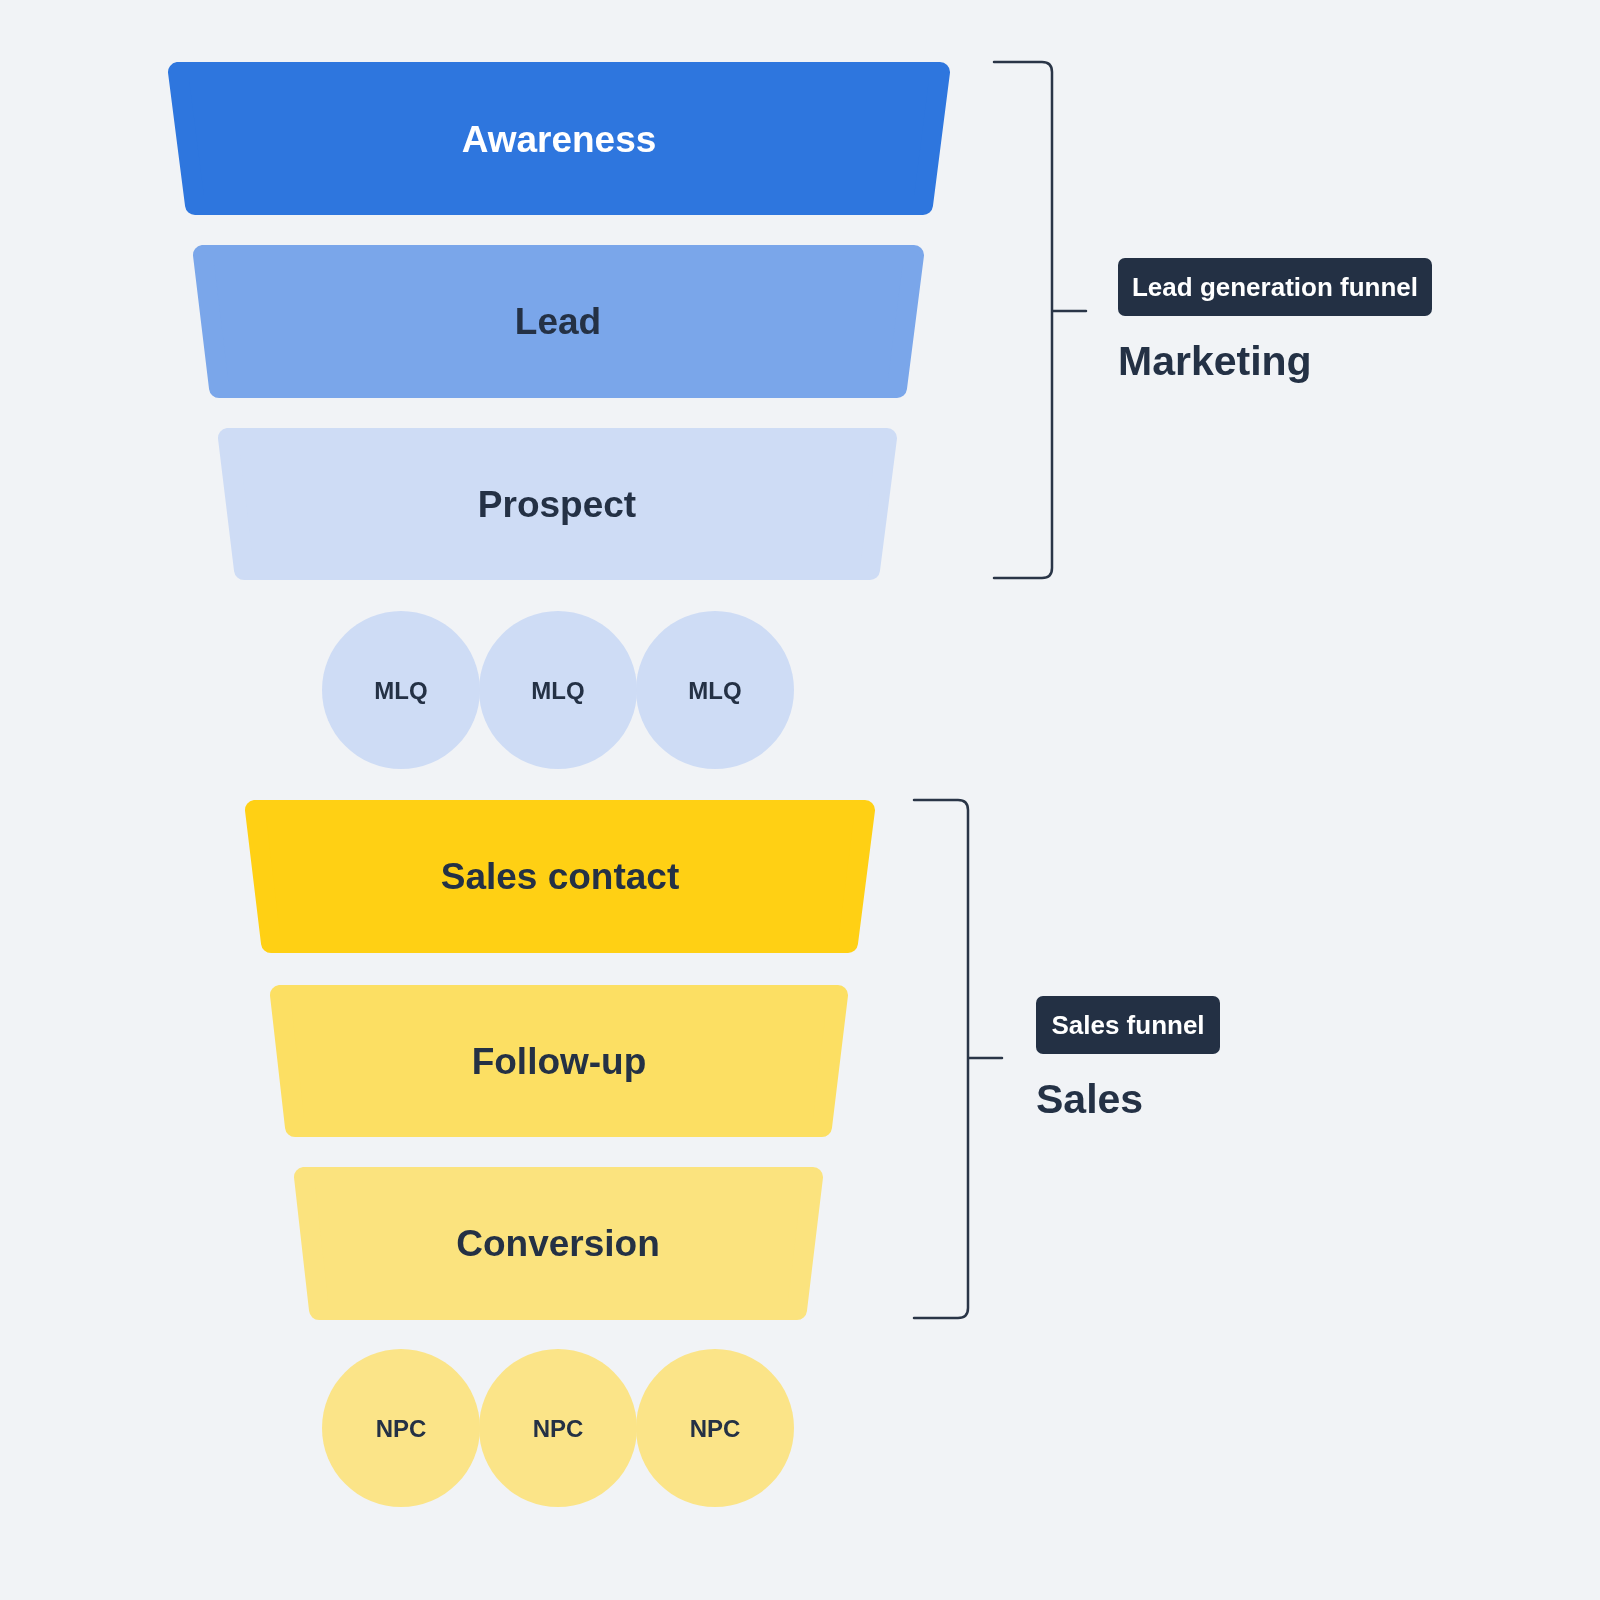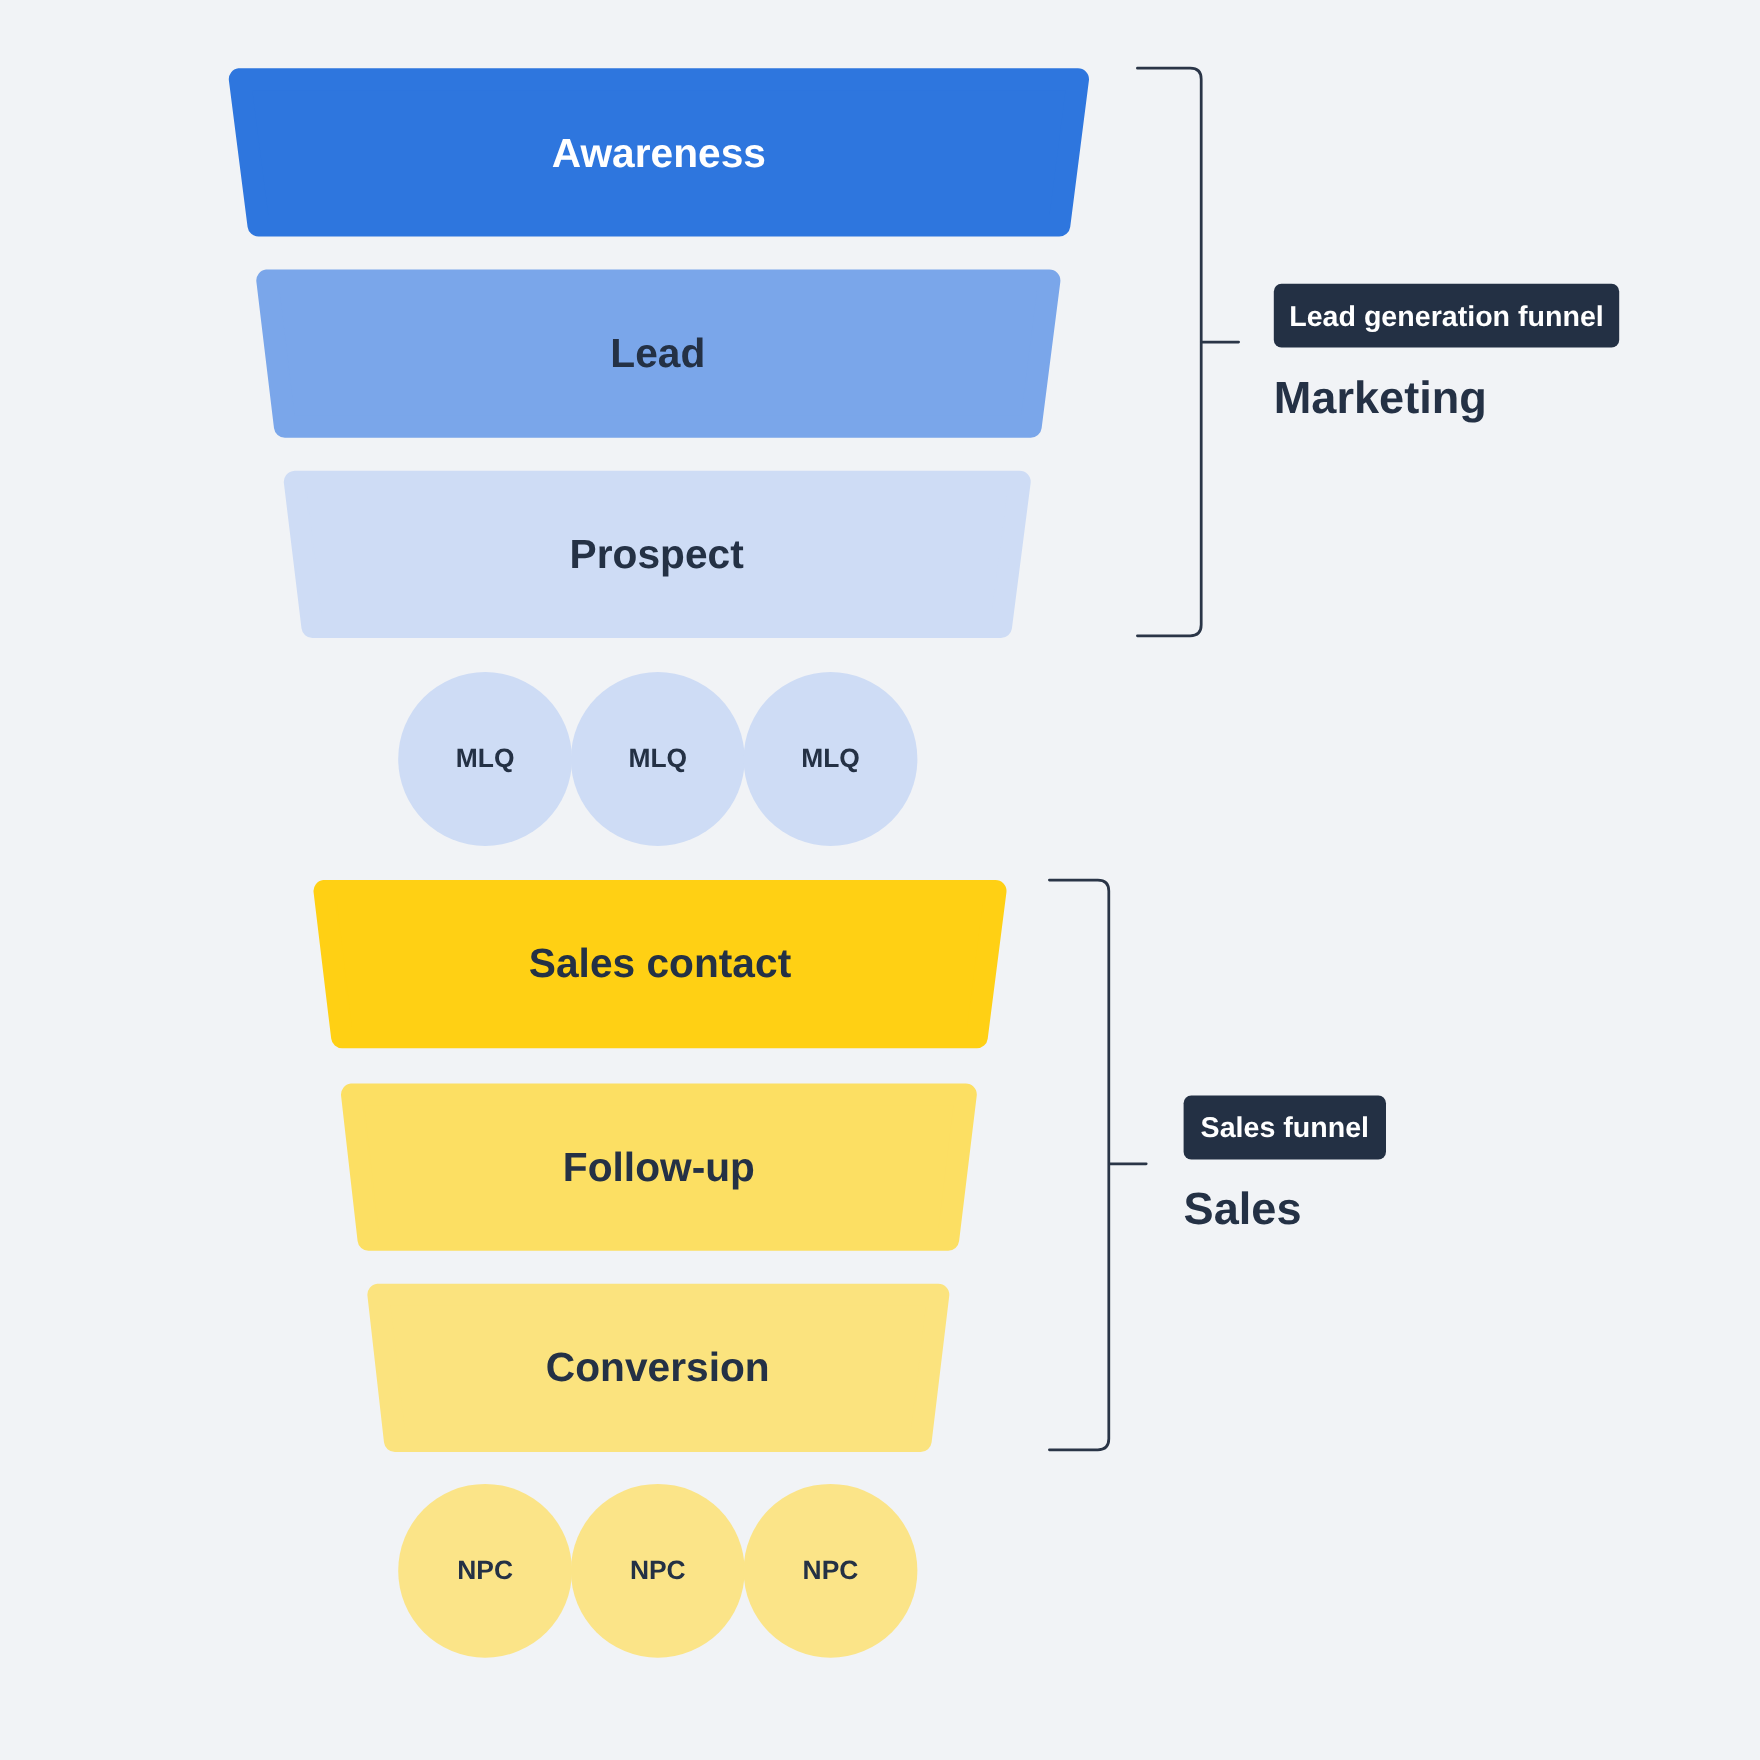--- a/index.html
+++ b/index.html
@@ -7,21 +7,20 @@
     padding: 0;
     width: 1600px;
     height: 1600px;
     background: #f1f3f6;
     font-family: "Liberation Sans", sans-serif;
   }
   .canvas {
     position: relative;
     width: 1360px;
     height: 1600px;
-    padding-left: 40px;
   }
   svg text {
     font-family: "Liberation Sans", sans-serif;
     font-weight: 700;
   }
   .stage-label   { font-size: 37px; }
   .circle-label  { font-size: 24px; }
   .badge-label   { font-size: 26px; }
   .heading-label { font-size: 41px; }
 </style>

